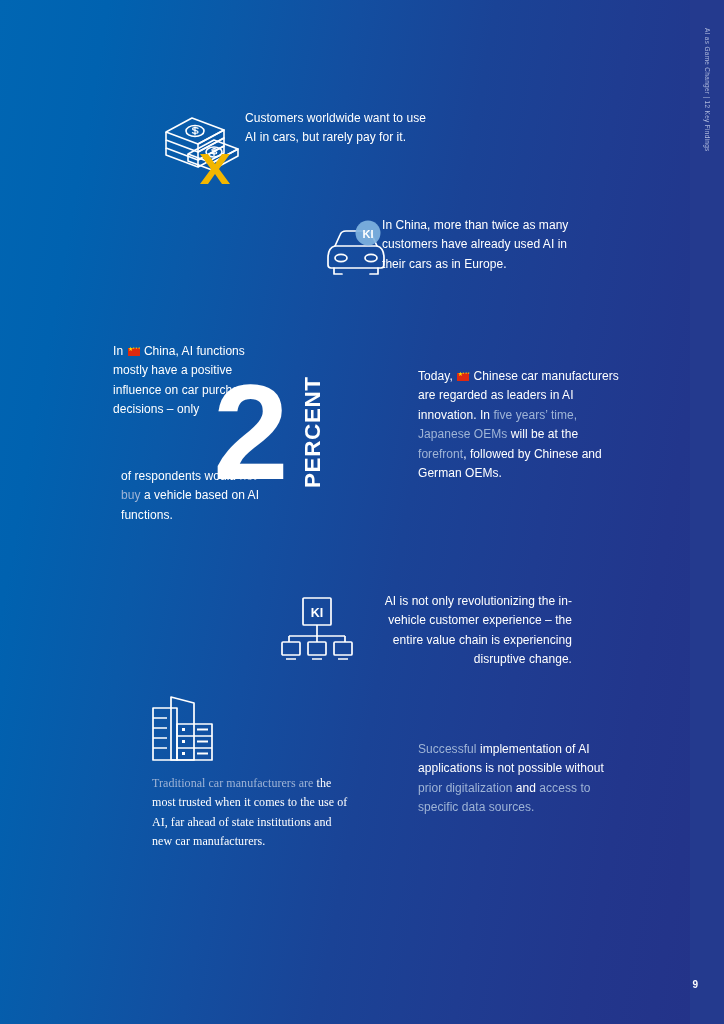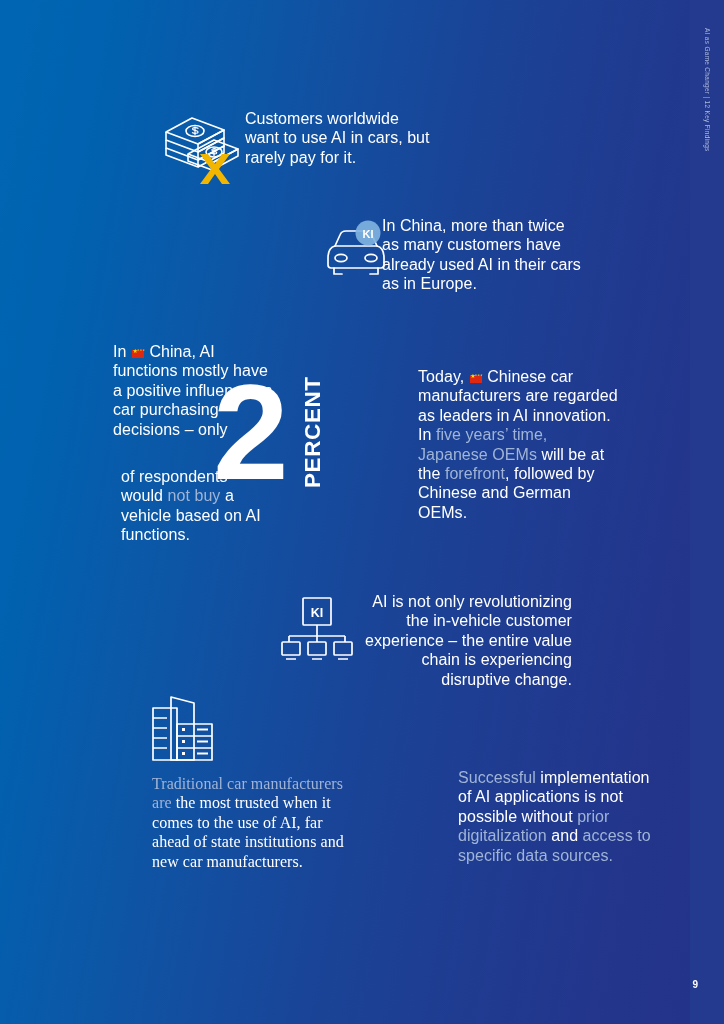--- a/index.html
+++ b/index.html
@@ -54,21 +54,21 @@
     bottom: 34px;
     color: #ffffff;
     font-size: 10px;
     font-weight: bold;
   }
 
   
   .item { position: absolute; }
   .item .txt {
     color: #ffffff;
-    font-size: 16px;
+    font-size: 12px;
     line-height: 19.4px;
     letter-spacing: 0.05px;
   }
   .muted { color: #9fb4d6; }
   .flag {
     display: inline-block;
     width: 12px;
     height: 8px;
     background: #de2910;
     position: relative;
@@ -239,19 +239,19 @@
           <rect x="30" y="46" width="3" height="3"></rect>
           <rect x="30" y="58" width="3" height="3"></rect>
         </g>
       </svg>
     </div>
     <div class="txt" style="position:absolute; left:0px; top:80px; width:200px;font-family:Liberation Serif, serif;">
       <span class="muted">Traditional car manufacturers</span><span class="muted"> are </span><span>the most trusted when it comes to the use of AI, far ahead of state institutions and new car manufacturers.</span>
     </div>
   </div>
 
-  <div class="item" style="left:418px; top:768px; width:210px;margin-left:40px;">
+  <div class="item" style="left:418px; top:740px; width:210px;">
     <div class="txt" style="width:200px;">
       <span class="muted">Successful</span><span> implementation of AI applications is not possible without </span><span class="muted">prior digitalization</span><span> and </span><span class="muted">access to specific data sources.</span>
     </div>
   </div>
 
 </div>
 
 </body></html>

